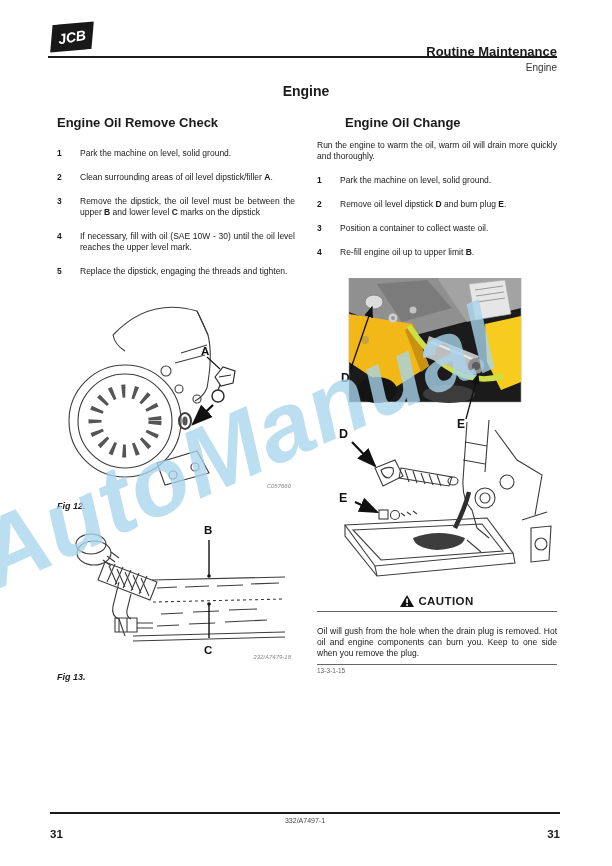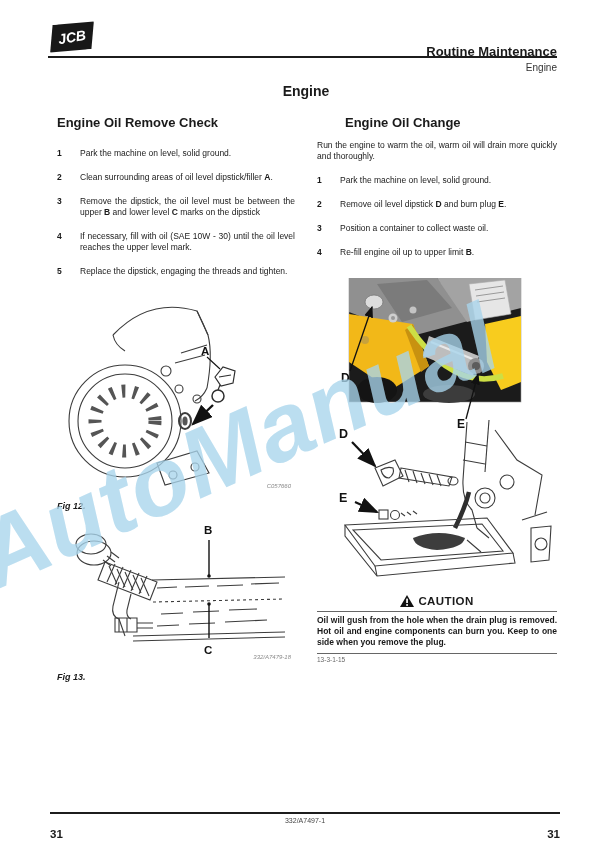--- a/index.html
+++ b/index.html
@@ -33,21 +33,21 @@
   
   .figblock{position:absolute;left:0;}
   .figrow{position:relative;text-align:left;margin-top:2px;font-style:italic;}
   .figcap{font-size:9px;font-weight:bold;}
   .figcode{position:absolute;right:4px;top:-12px;font-size:6px;color:#8a8a8a;}
   svg{display:block;}
   .lineart path,.lineart circle,.lineart ellipse,.lineart polygon,.lineart line,.lineart polyline{vector-effect:non-scaling-stroke;}
   
   .caution{position:absolute;left:0;top:480px;width:240px;}
   .caution-title{display:flex;align-items:center;justify-content:center;gap:4px;font-size:11.5px;font-weight:bold;margin-bottom:4px;letter-spacing:.4px;}
-  .caution-text{border-top:1.5px solid #666;border-bottom:1.5px solid #666;padding:3px 0 5px 0;font-size:8.5px;font-weight:bold;line-height:11px;text-align:justify;}
+  .caution-text{border-top:1.5px solid #666;border-bottom:1.5px solid #666;padding:14px 0 5px 0;font-size:8.5px;font-weight:normal;line-height:11px;text-align:justify;}
   .caution-code{font-size:6.5px;color:#666;margin-top:2px;}
   
   .watermark{
     position:absolute;left:-18px;top:505px;width:780px;z-index:6;
     transform:rotate(-24deg);transform-origin:0 50%;
     font-size:96px;font-weight:bold;font-style:italic;
     color:#a9d5ec;opacity:.78;pointer-events:none;letter-spacing:1px;white-space:nowrap;
   }
   
   .footer{position:absolute;left:50px;right:52px;top:812px;border-top:2px solid #1c1c1c;display:flex;align-items:flex-start;}

